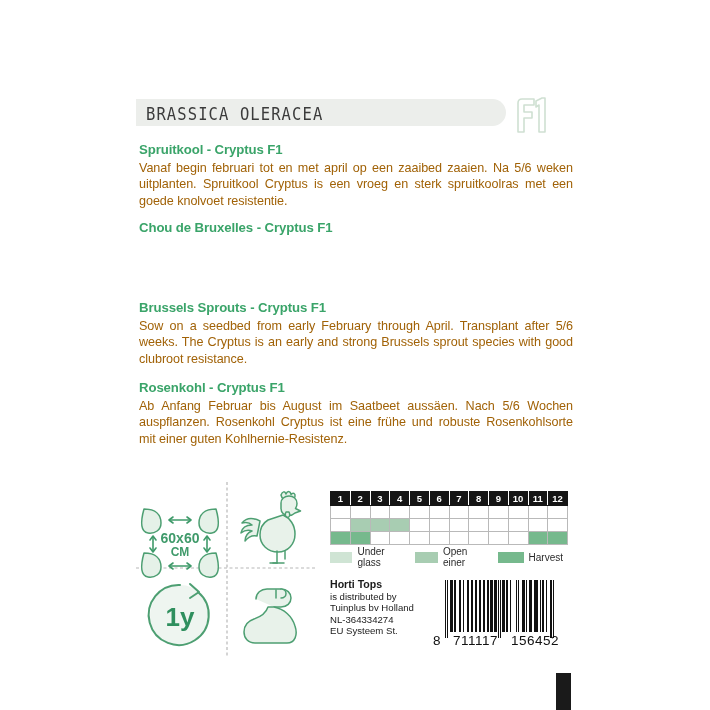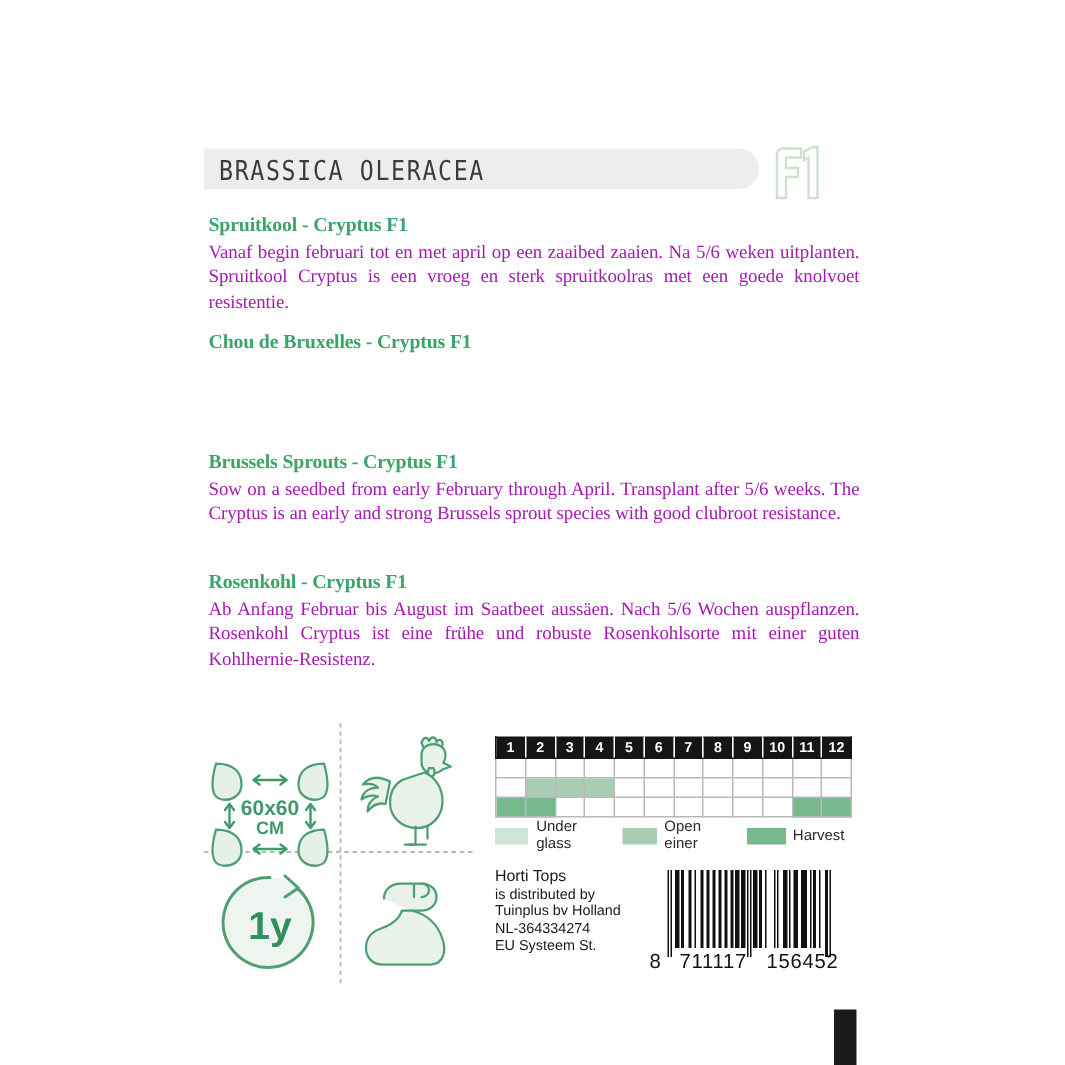--- a/index.html
+++ b/index.html
@@ -50,31 +50,31 @@
   }
   .f1-logo {
     position: absolute;
     left: 512px;
     top: 96px;
     width: 42px;
     height: 38px;
   }
 
   
-  .lang-block { position: absolute; left: 139px; width: 434px; font-family: Liberation Serif, serif; }
+  .lang-block { position: absolute; left: 139px; width: 434px; }
   .lang-title {
     color: #3aa469;
     font-weight: bold;
     font-size: 13.2px;
     letter-spacing: -0.1px;
     margin: 0 0 2px 0;
     line-height: 16px;
   }
   .lang-body {
-    color: #a21caf;
+    color: #a16207;
     font-size: 12.6px;
     line-height: 16.3px;
     text-align: justify;
     margin: 0;
     letter-spacing: -0.05px;
   }
   .blk-nl { top: 142px; }
   .blk-fr { top: 220px; }
   .blk-en { top: 300px; }
   .blk-de { top: 380px; }
@@ -160,21 +160,21 @@
 
   
   .distributor {
     position: absolute;
     left: 330px;
     top: 578px;
     font-size: 9.6px;
     line-height: 11.4px;
     color: #1a1a1a;
   }
-  .distributor .brand { font-weight: normal; font-size: 10.6px; line-height: 13px; }
+  .distributor .brand { font-weight: bold; font-size: 10.6px; line-height: 13px; }
 
   .barcode-wrap {
     position: absolute;
     left: 433px;
     top: 580px;
     width: 140px;
     height: 65px;
   }
   .barcode-bars {
     position: absolute;

